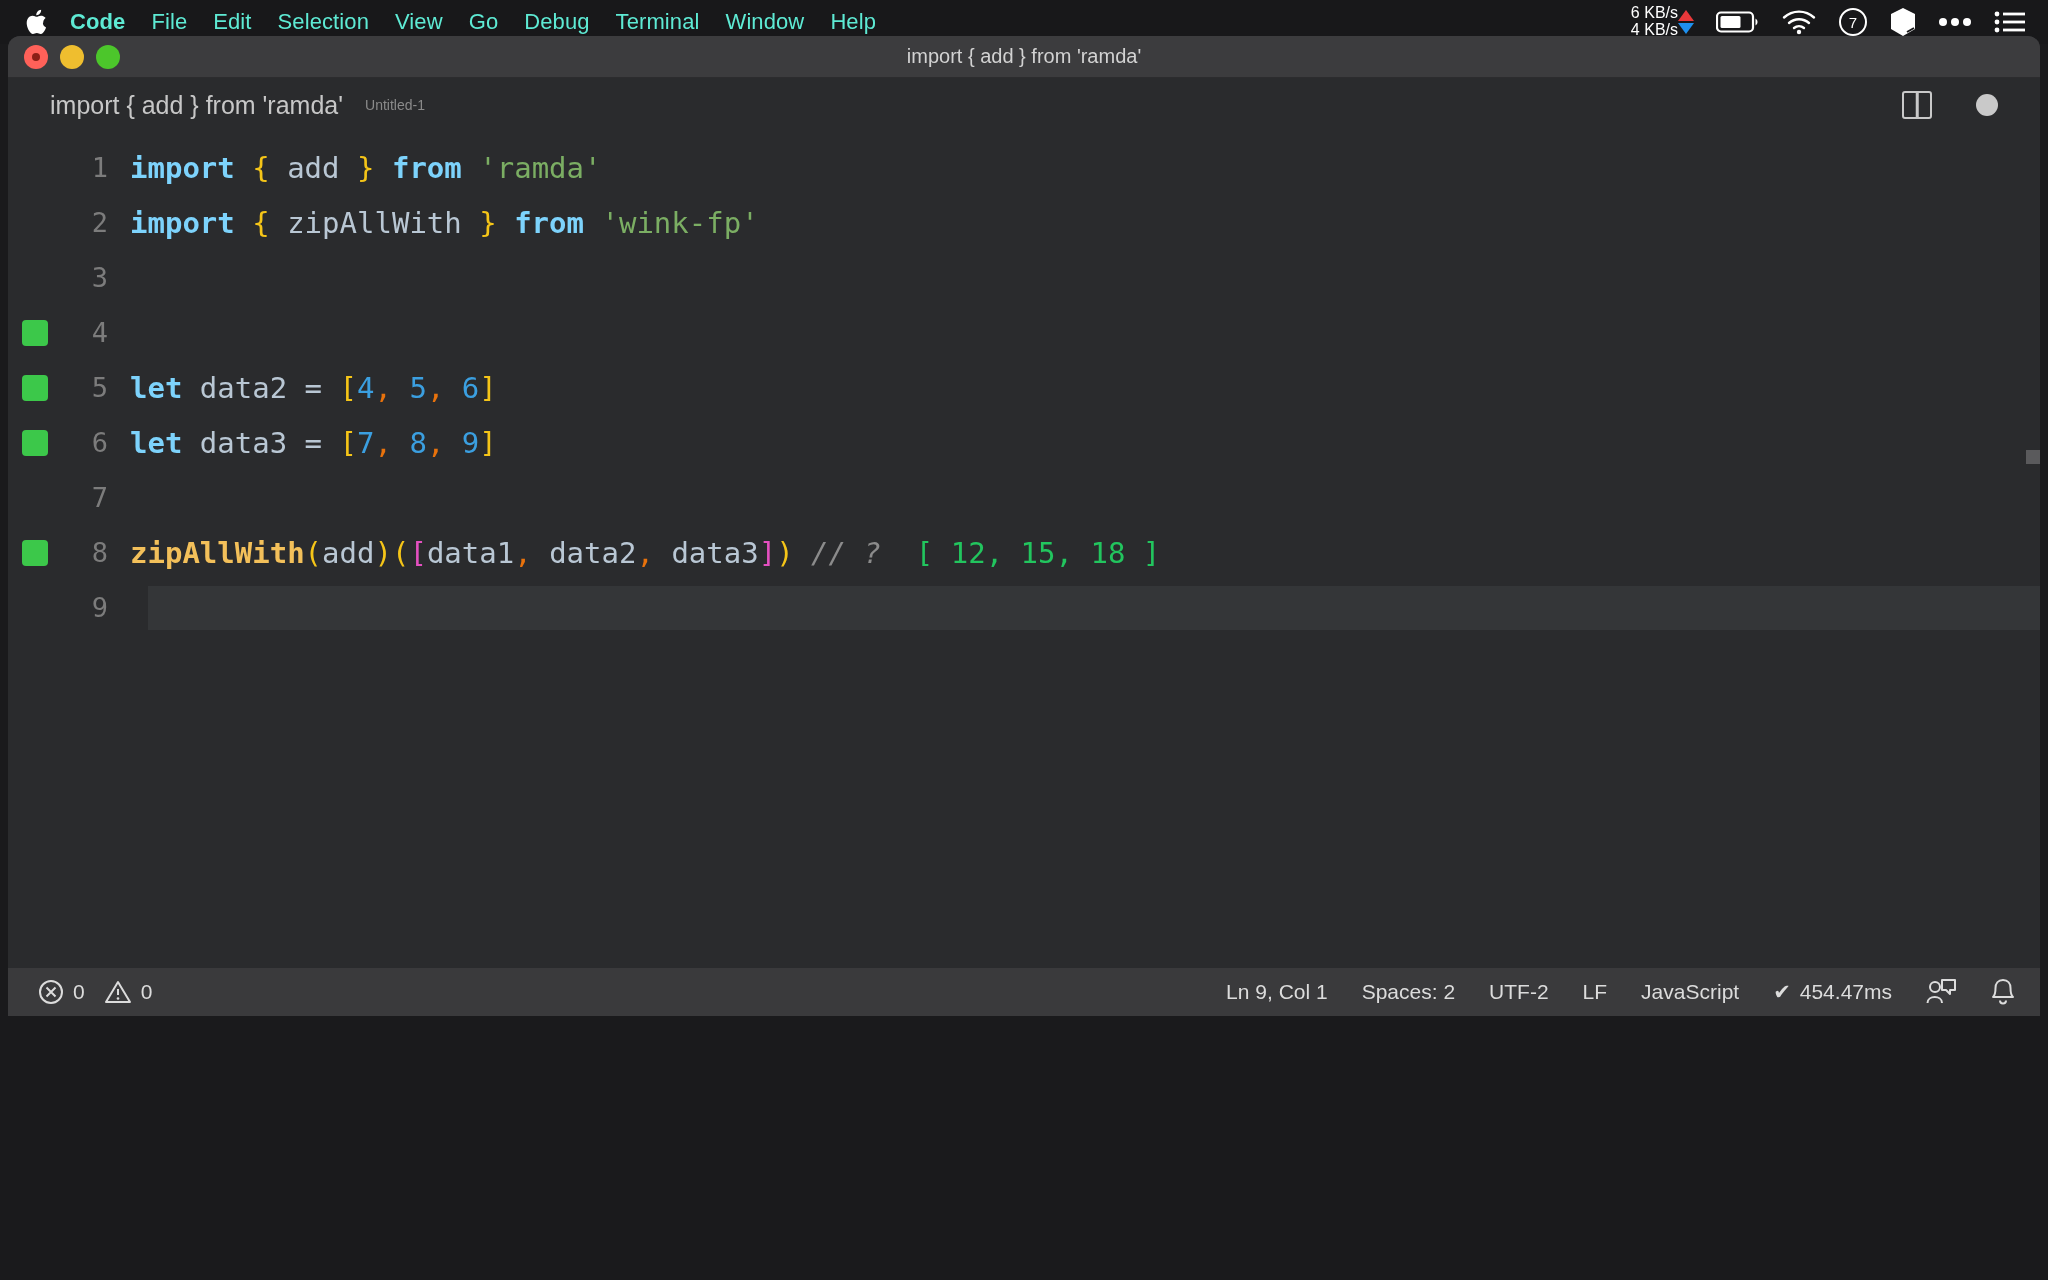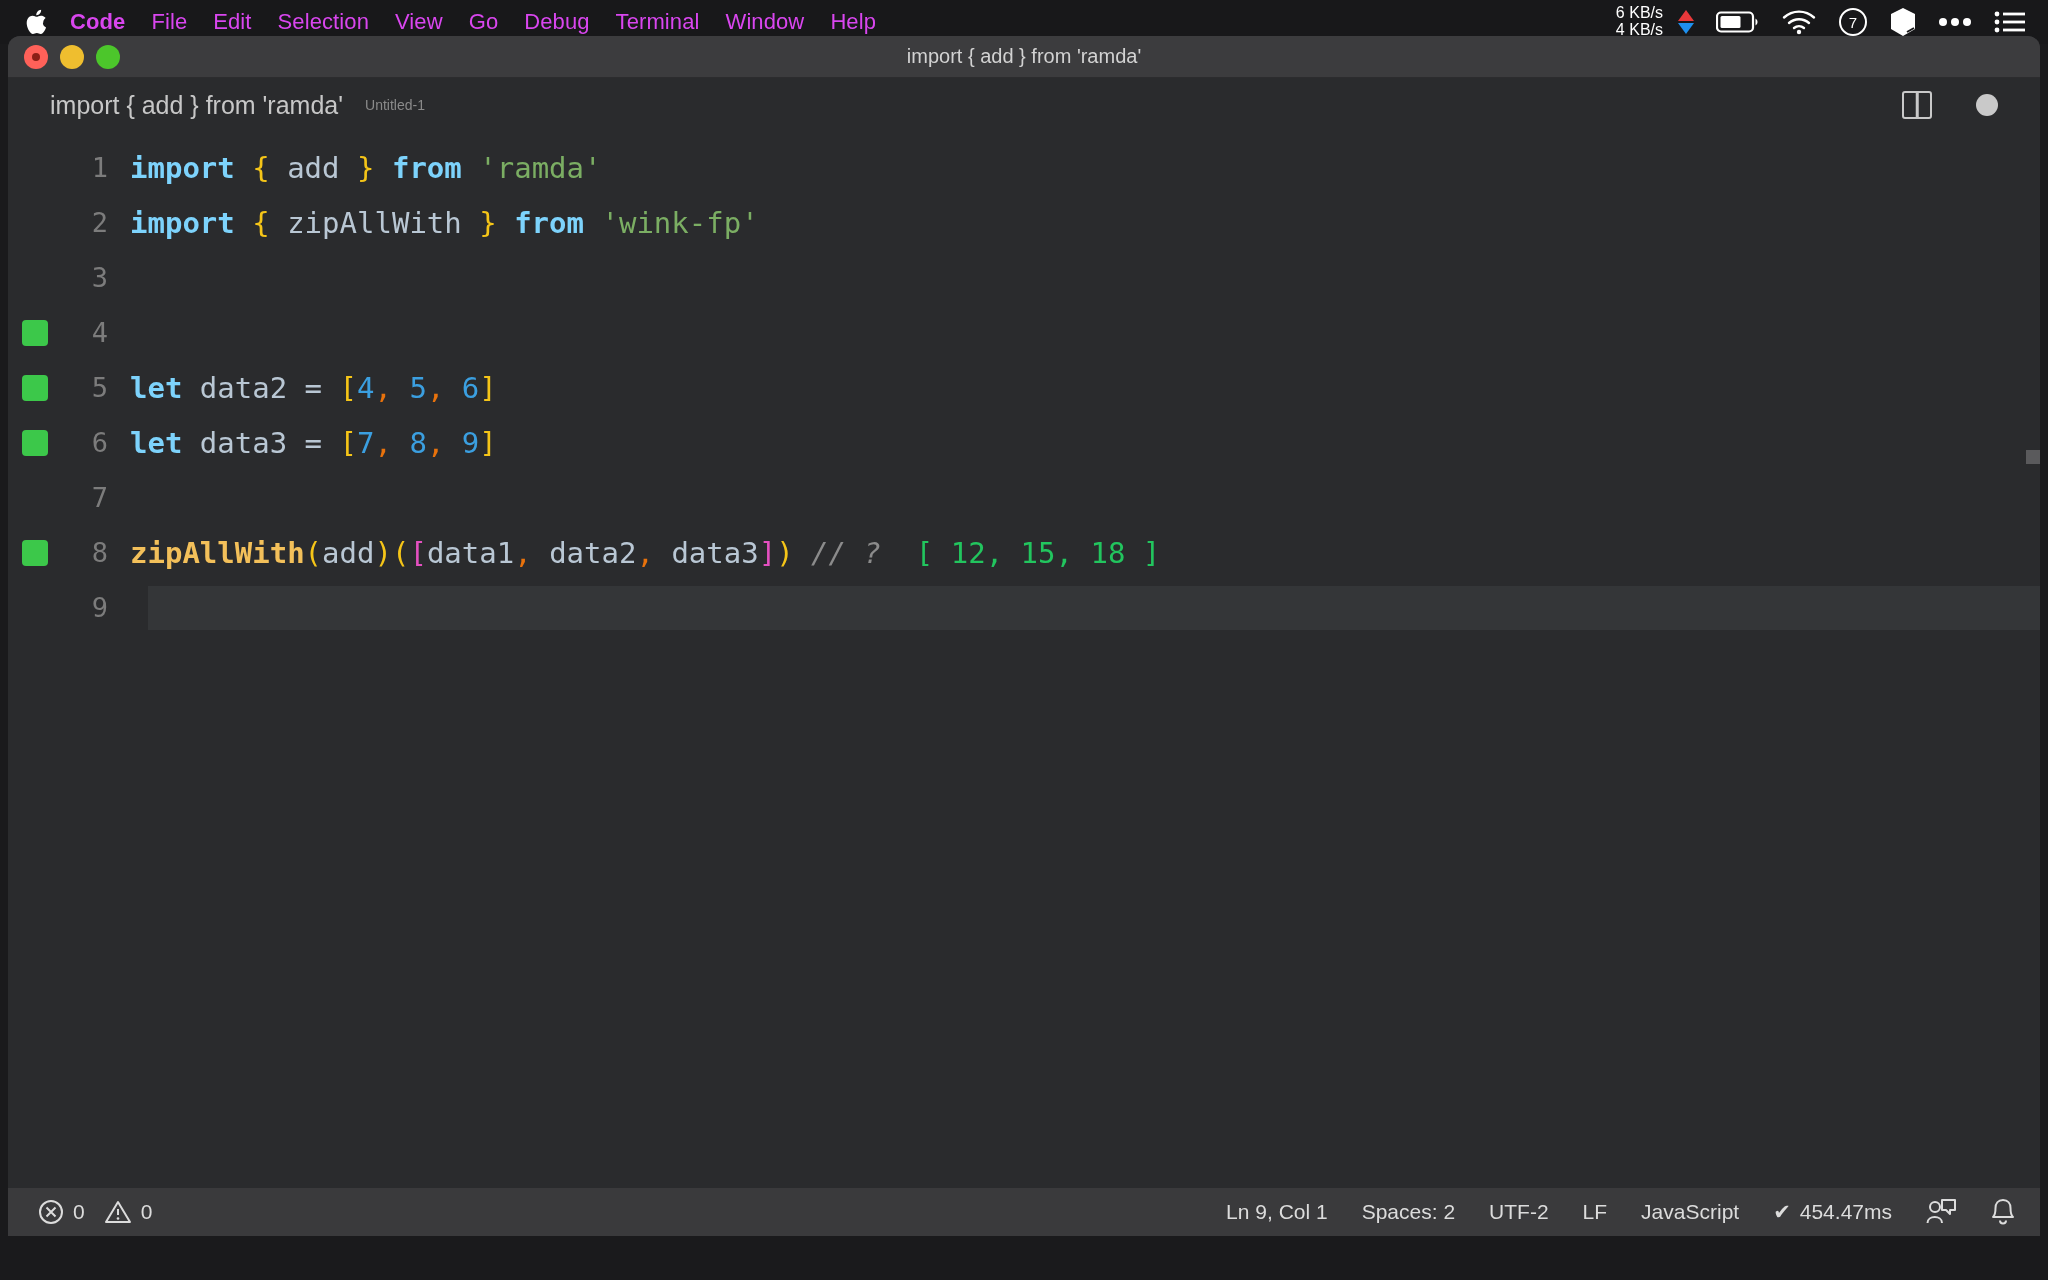--- a/index.html
+++ b/index.html
@@ -14,37 +14,37 @@
   .menubar {
     position:absolute; top:0; left:0; width:2048px; height:44px;
     background:#18181a;
     display:flex; align-items:center;
     padding:0 18px 0 22px;
     color:#fff;
   }
   .apple-logo { width:26px; height:30px; position:relative; margin-right:22px; }
   .apple-logo svg { display:block; }
   .menu-item {
-    font-size:22px; color:#d946ef; margin-right:26px;
+    font-size:22px; color:#5eead4; margin-right:26px;
     letter-spacing:0.1px; white-space:nowrap;
   }
   .menu-item.bold { font-weight:bold; }
   .menubar-right { margin-left:auto; display:flex; align-items:center; gap:22px; padding-right:4px; }
-  .netspeed { display:flex; align-items:center; gap:15px; }
+  .netspeed { display:flex; align-items:center; gap:0; }
   .netspeed-nums { display:flex; flex-direction:column; align-items:flex-end; line-height:1.05; }
   .netspeed-nums span { font-size:16px; color:#fff; white-space:nowrap; }
   .netspeed-arrows { display:flex; flex-direction:column; gap:2px; }
   .tri-up { width:0;height:0;border-left:8px solid transparent;border-right:8px solid transparent;border-bottom:11px solid #e8383a; }
   .tri-down { width:0;height:0;border-left:8px solid transparent;border-right:8px solid transparent;border-top:11px solid #1e90ef; }
   .mb-icon { display:flex; align-items:center; justify-content:center; }
 
   
   .window {
     position:absolute; top:36px; left:8px;
-    width:2032px; height:1200px;
+    width:2032px; height:980px;
     background:#2a2b2d;
     border-radius:12px 12px 0 0;
     overflow:hidden;
   }
   .titlebar {
     height:42px; background:#3c3c3e;
     display:flex; align-items:center; position:relative;
     border-bottom:1px solid #2c2c2e;
   }
   .traffic { display:flex; gap:12px; padding-left:16px; }

